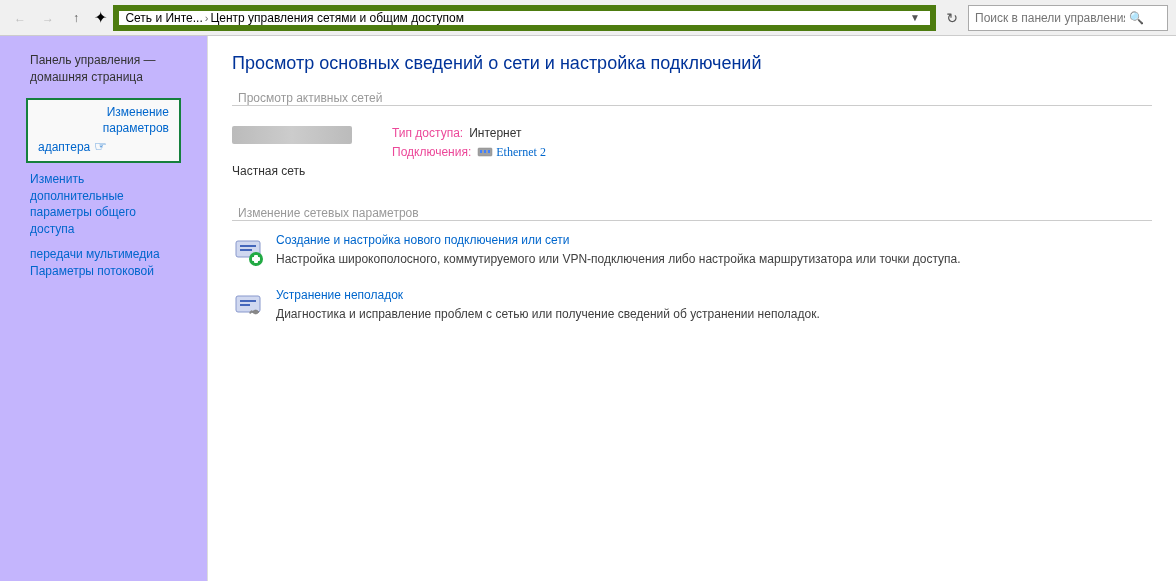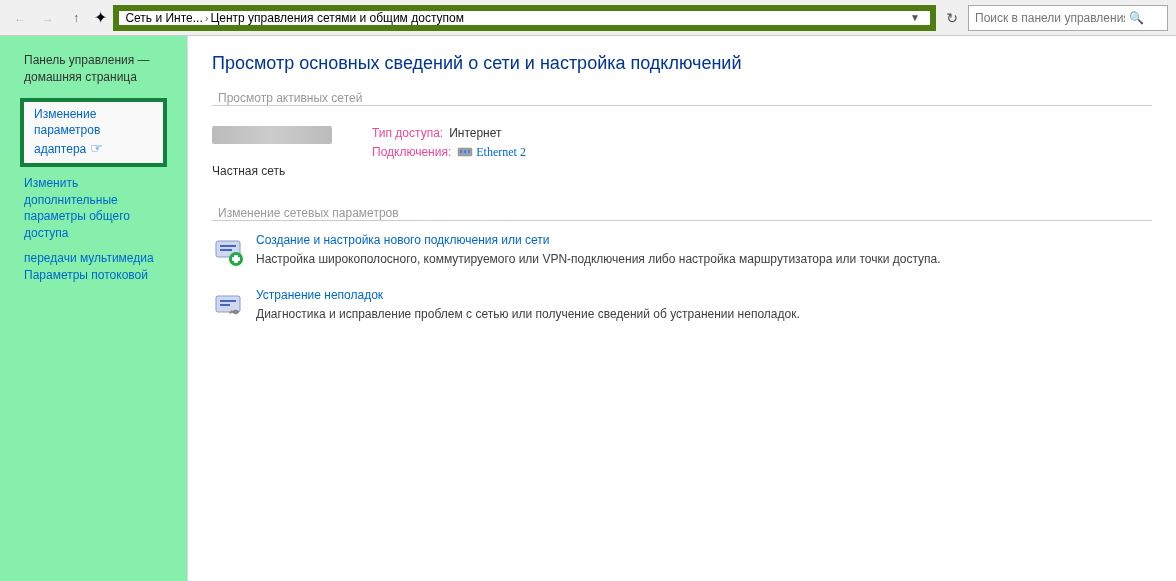--- a/index.html
+++ b/index.html
@@ -115,44 +115,45 @@
     }
 
     
     .main-container {
       display: flex;
       height: calc(581px - 36px);
     }
 
     
     .sidebar {
-      width: 188px;
-      background: #86efac;
-      padding: 12px 12px;
+      width: 208px;
+      background: #c4b5fd;
+      padding: 12px 18px;
       border-right: 1px solid #ddd;
       flex-shrink: 0;
     }
     .sidebar-item {
       padding: 4px 12px;
       font-size: 12px;
       color: #0066cc;
       cursor: pointer;
       line-height: 1.4;
     }
     .sidebar-item.home {
       color: #333;
       cursor: pointer;
       margin-bottom: 8px;
     }
     .sidebar-item.highlighted {
-      border: 4px solid #15803d;
+      border: 2px solid #15803d;
       padding: 4px 10px;
       margin: 4px 8px;
       background: #f9f9f9;
       color: #0066cc;
+      text-align: right;
     }
 
     
     .content {
       flex: 1;
       padding: 16px 24px;
       overflow-y: auto;
       background: #fff;
     }
 

